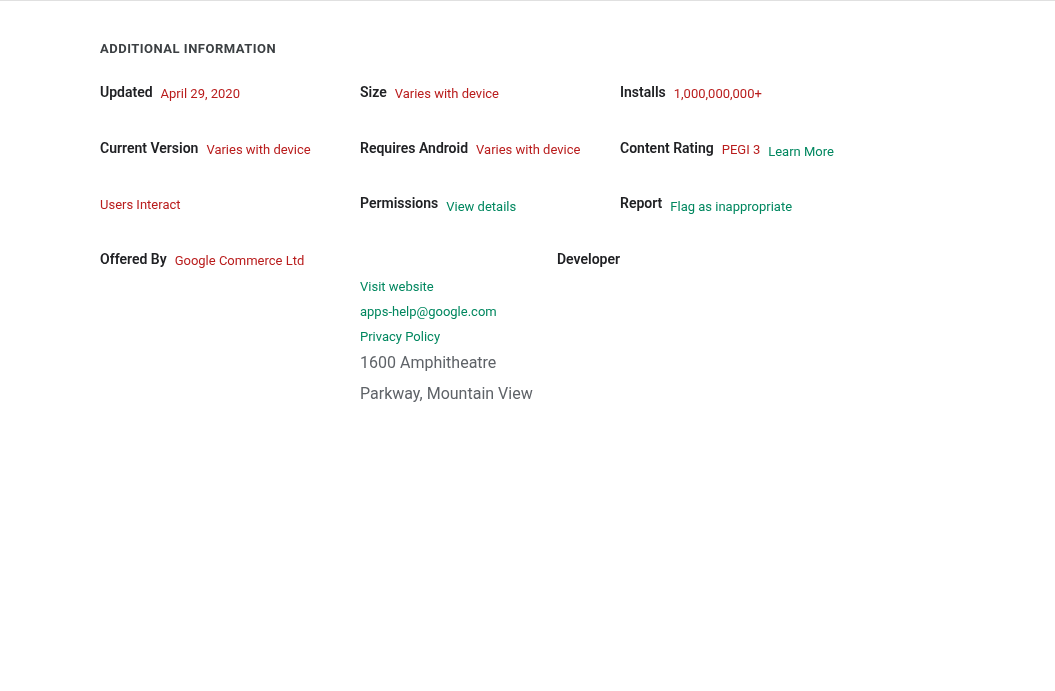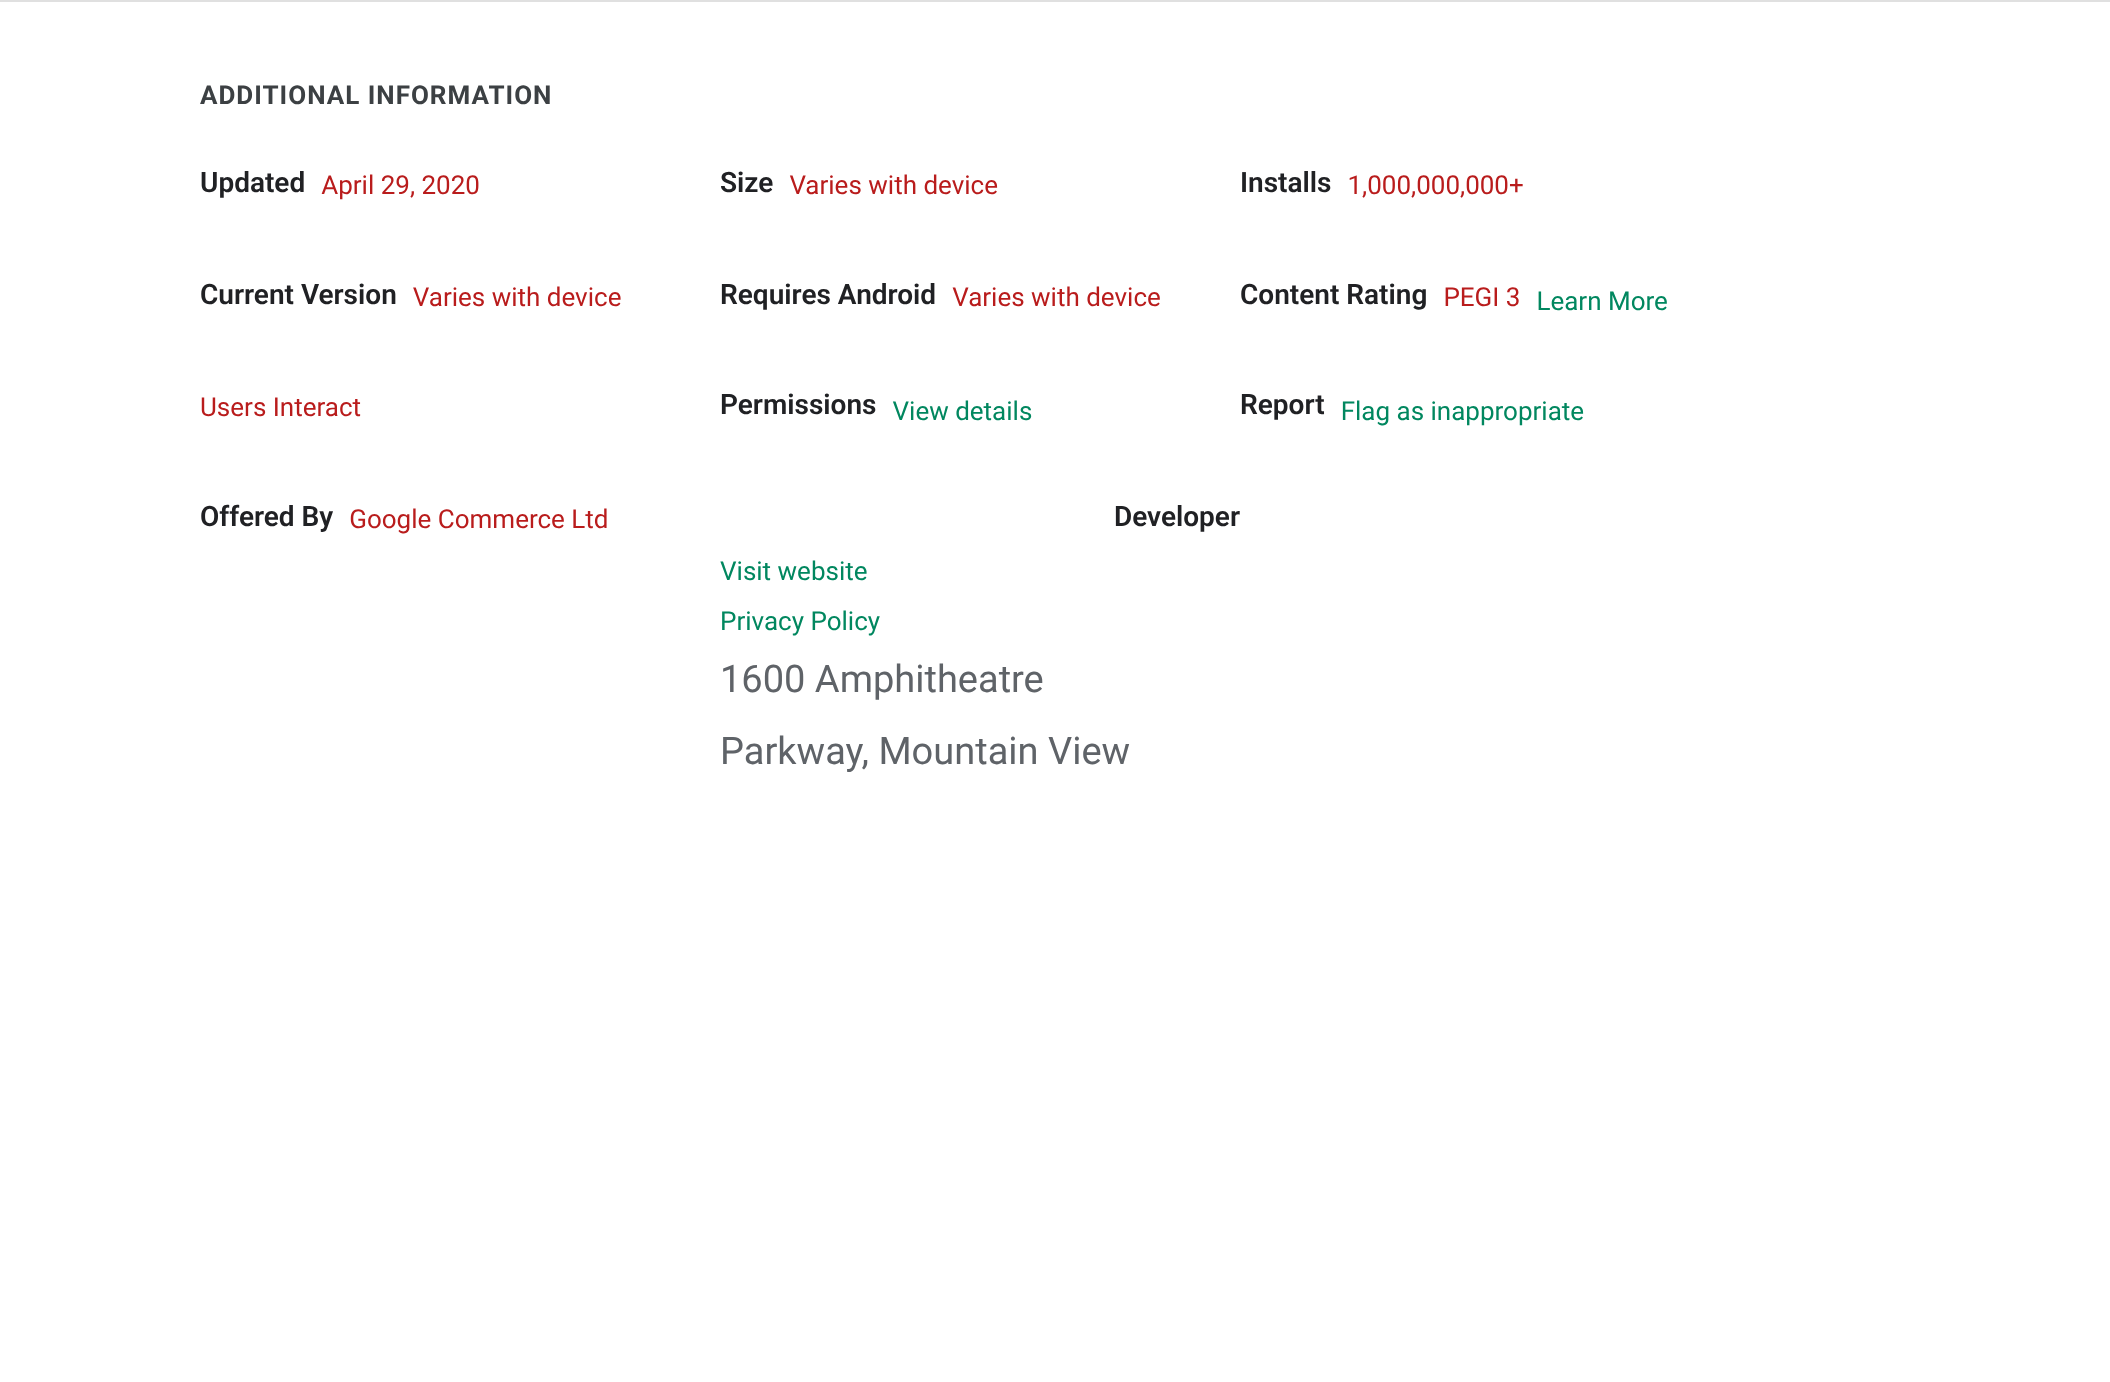--- a/index.html
+++ b/index.html
@@ -75,21 +75,21 @@
       flex-direction: column;
       gap: 6px;
     }
 
     .developer-cell .info-label {
       margin-bottom: 2px;
       text-align: right;
     }
 
     .developer-address {
-      font-size: 19px;
+      font-size: 16px;
       color: #5f6368;
       line-height: 1.6;
       margin-top: 0;
     }
   </style>
 </head>
 <body>
 
 <hr class="top-divider">
 
@@ -138,20 +138,21 @@
       <a class="info-link" href="#">Flag as inappropriate</a>
     </div>
 
     <div class="info-cell">
       <span class="info-label">Offered By</span>
       <span class="info-value">Google Commerce Ltd</span>
     </div>
     <div class="info-cell developer-cell">
       <span class="info-label">Developer</span>
       <a class="info-link" href="#">Visit website</a>
+      <a class="info-link" href="#">apps-help@google.com</a>
       <a class="info-link" href="#">Privacy Policy</a>
       <span class="developer-address">1600 Amphitheatre</span>
       <span class="developer-address">Parkway, Mountain View</span>
     </div>
     <div class="info-cell"></div>
 
   </div>
 </div>
 
 </body></html>

